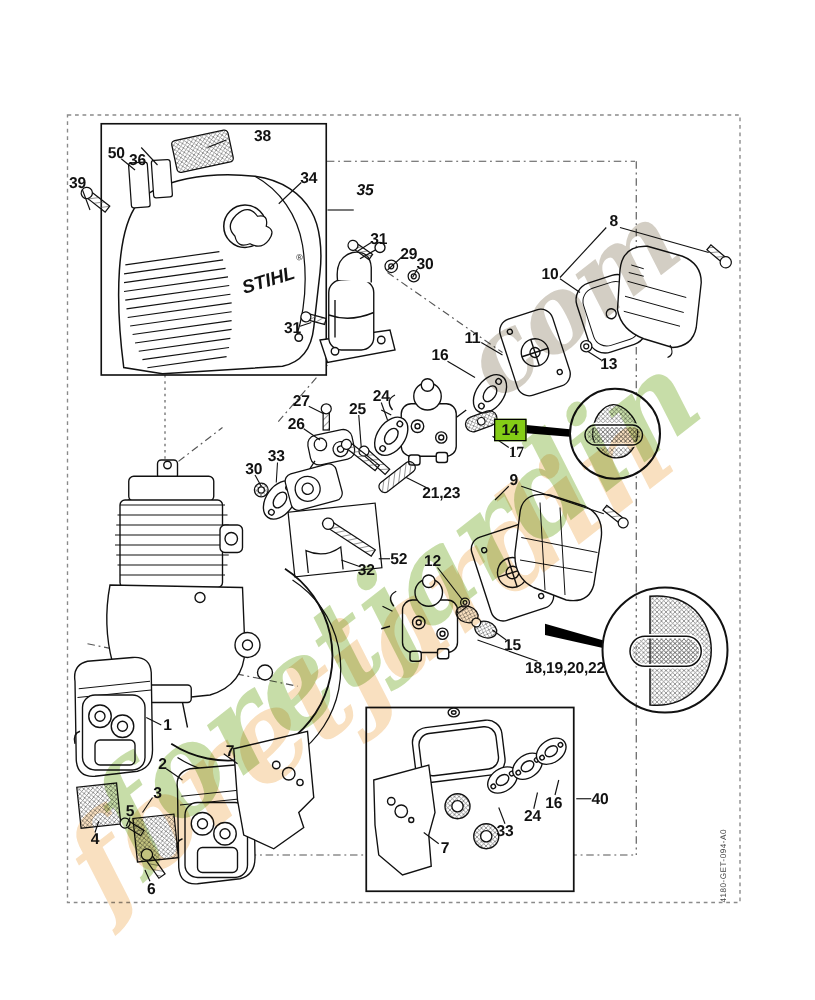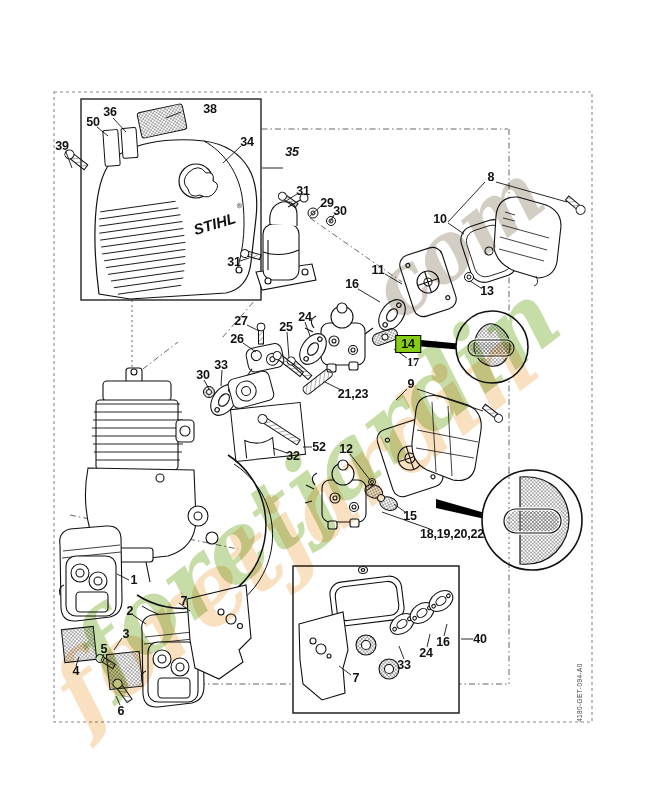--- a/index.html
+++ b/index.html
@@ -395,21 +395,21 @@
   </g>
 </svg>
 
   <div class="wm" id="wm-green" style="color: rgb(143, 188, 82);">foretjardin</div>
   <div class="wm" id="wm-orange" style="color: rgb(240, 180, 104);">foretjardin</div>
   <div class="wm" id="wm-beige" style="color: rgb(167, 157, 138);">com</div>
 
   <div id="callout-layer">
       <div class="callout" style="left: 62px; top: 146px;">39</div>
       <div class="callout" style="left: 93px; top: 122px;">50</div>
-      <div class="callout" style="left: 110px; top: 112px;">36</div>
+      <div class="callout" style="left: 110px; top: 128px;">36</div>
       <div class="callout" style="left: 188px; top: 109px; padding-left: 44px;">38</div>
       <div class="callout" style="left: 247px; top: 142px;">34</div>
       <div class="callout" style="left: 292px; top: 152px; font-style: italic;">35</div>
       <div class="callout" style="left: 303px; top: 191px;">31</div>
       <div class="callout" style="left: 327px; top: 203px;">29</div>
       <div class="callout" style="left: 340px; top: 211px;">30</div>
       <div class="callout" style="left: 234px; top: 262px;">31</div>
       <div class="callout" style="left: 491px; top: 177px;">8</div>
       <div class="callout" style="left: 440px; top: 219px;">10</div>
       <div class="callout" style="left: 378px; top: 270px;">11</div>

